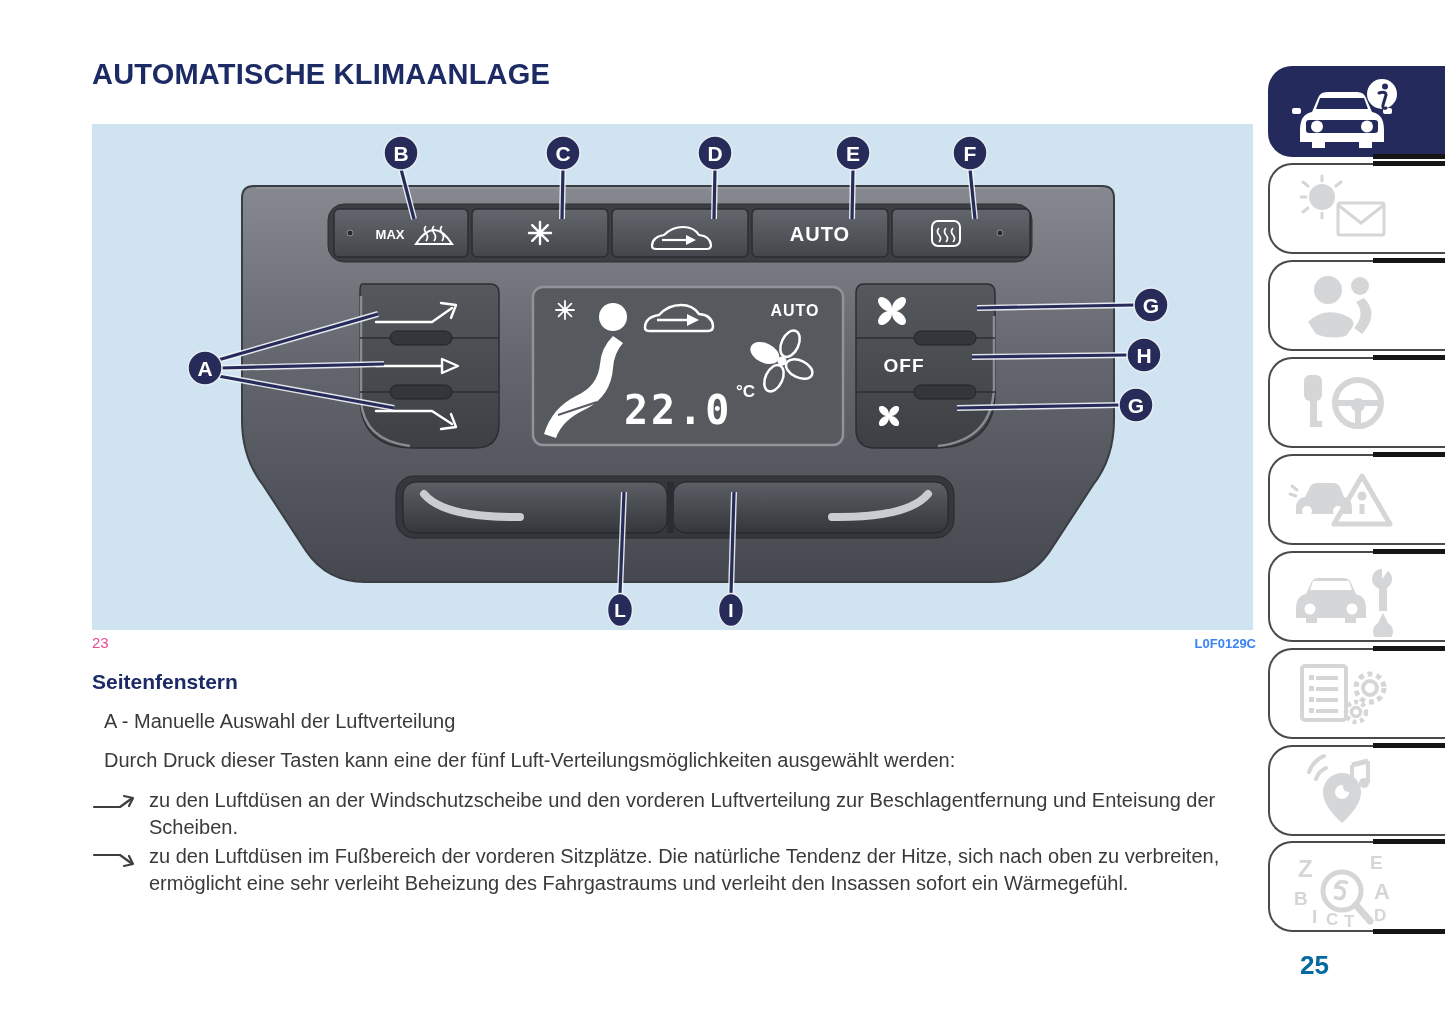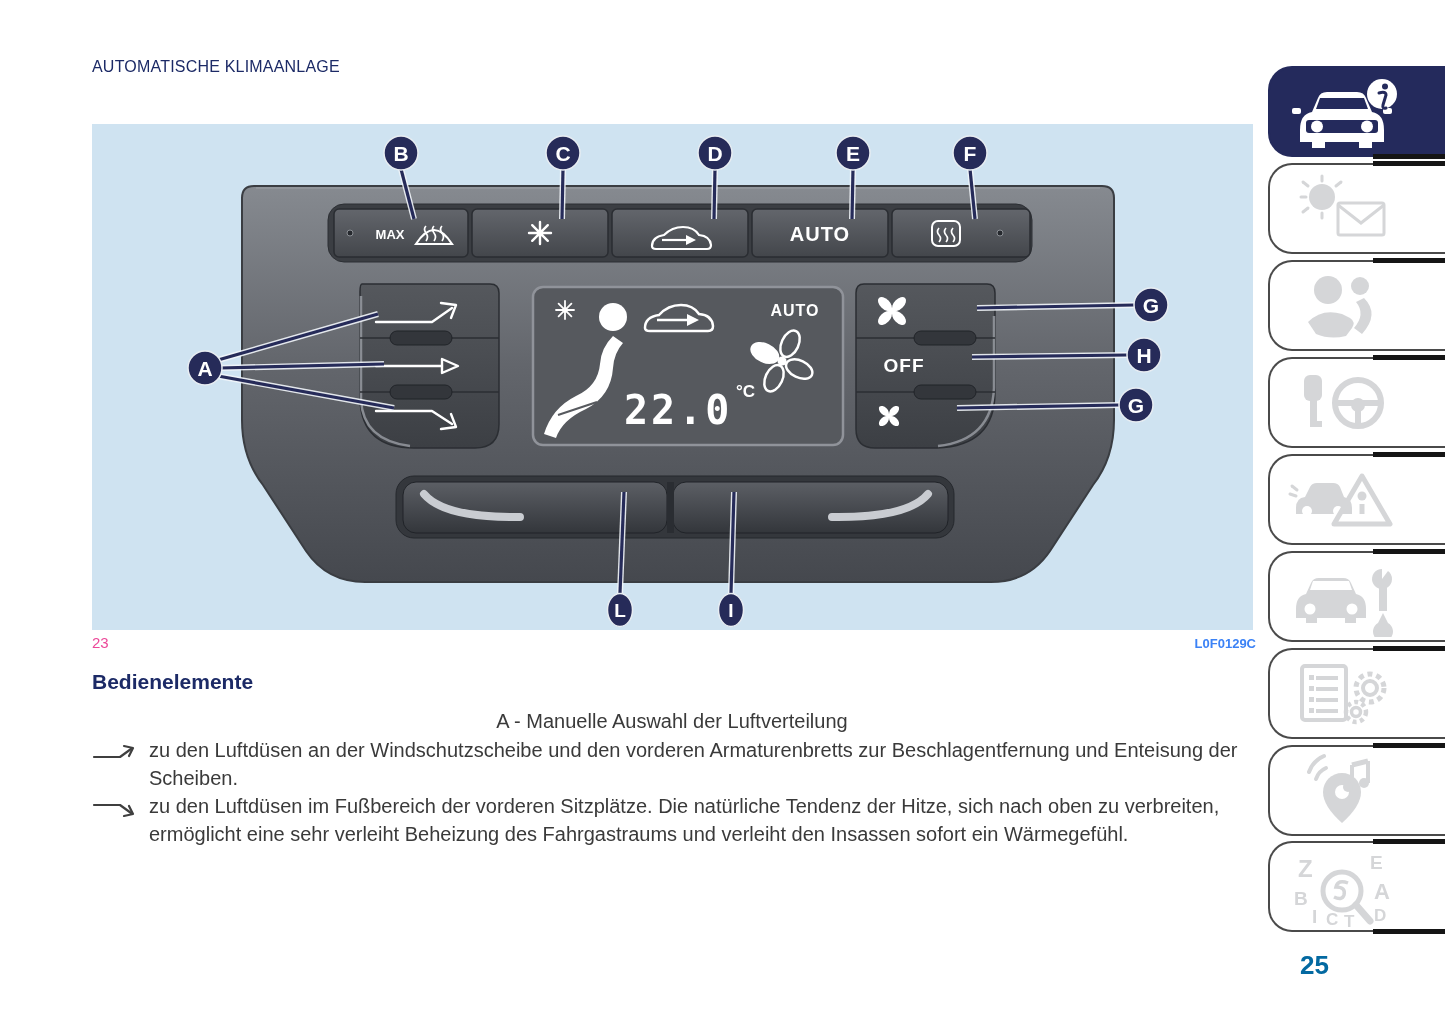--- a/index.html
+++ b/index.html
@@ -6,21 +6,21 @@
   html,body { background:#fff; }
   .page {
     position: relative;
     width: 1445px; height: 1019px;
     background: #ffffff;
     font-family: "Liberation Sans", sans-serif;
     overflow: hidden;
   }
   .title {
     position: absolute; left: 92px; top: 58px;
-    font-size: 16px; font-weight: normal; color: #1c2a66; letter-spacing: .2px;
+    font-size: 29px; font-weight: bold; color: #1c2a66; letter-spacing: .2px;
   }
   .subtitle {
     position: absolute; left: 92px; top: 86px;
     font-size: 22px; color: #2e2e2e;
   }
   .figure {
     position: absolute; left: 92px; top: 124px;
     width: 1161px; height: 506px;
     background: #cfe3f1;
   }
@@ -32,21 +32,21 @@
     position: absolute; left: 101px; top: 636px; width: 1155px;
     text-align: right; font-size: 13px; font-weight: bold; color: #3b82f6;
   }
   .content {
     position: absolute; left: 92px; top: 668px; width: 1160px;
     color: #3a3a3a; font-size: 20px; line-height: 27.5px;
   }
   .content h2 {
     font-size: 21px; font-weight: bold; color: #1c2a66; margin-bottom: 12px;
   }
-  .content p { margin: 2px; text-align: center; }
+  .content p { margin: 12px; }
   .bullets { margin-top: 1px; }
   .bullet { display: flex; align-items: flex-start; margin-top: 1px; }
   .bullet .bicon { width: 57px; flex: 0 0 57px; padding-top: 6px; }
   .bullet .btext { flex: 1; }
   .page-number {
     position: absolute; left: 1300px; top: 950px;
     font-size: 26px; font-weight: bold; color: #0369a1;
   }
   
   .tab {
@@ -307,31 +307,32 @@
         <text x="528" y="493" font-size="19">L</text>
         <text x="639" y="493" font-size="19">I</text>
       </g>
     </svg>
   </div>
 
   <div class="fig-number">23</div>
   <div class="fig-code">L0F0129C</div>
 
   <div class="content">
-    <h2>Bedienelemente</h2>
+    <h2>Seitenfenstern</h2>
     <p>A - Manuelle Auswahl der Luftverteilung</p>
+    <p>Durch Druck dieser Tasten kann eine der fünf Luft-Verteilungsmöglichkeiten ausgewählt werden:</p>
     <div class="bullets">
       <div class="bullet">
         <div class="bicon">
           <svg width="44" height="20" viewBox="0 0 44 20" stroke="#3f3f3f" stroke-width="2.2" fill="none" stroke-linecap="round" stroke-linejoin="round">
             <path d="M2,14 H28 L39,6"></path>
               <path d="M32,3 L41,5 L37,13"></path>
           </svg>
         </div>
-        <div class="btext">zu den Luftdüsen an der Windschutzscheibe und den vorderen Armaturenbretts zur Beschlagentfernung und Enteisung der Scheiben.</div>
+        <div class="btext">zu den Luftdüsen an der Windschutzscheibe und den vorderen Luftverteilung zur Beschlagentfernung und Enteisung der Scheiben.</div>
       </div>
       <div class="bullet">
         <div class="bicon">
           <svg width="44" height="20" viewBox="0 0 44 20" stroke="#3f3f3f" stroke-width="2.2" fill="none" stroke-linecap="round" stroke-linejoin="round">
             <path d="M2,6 H28 L39,14"></path>
               <path d="M32,17 L41,15 L37,7"></path>
           </svg>
         </div>
         <div class="btext">zu den Luftdüsen im Fußbereich der vorderen Sitzplätze. Die natürliche Tendenz der Hitze, sich nach oben zu verbreiten, ermöglicht eine sehr verleiht Beheizung des Fahrgastraums und verleiht den Insassen sofort ein Wärmegefühl.</div>
       </div>

